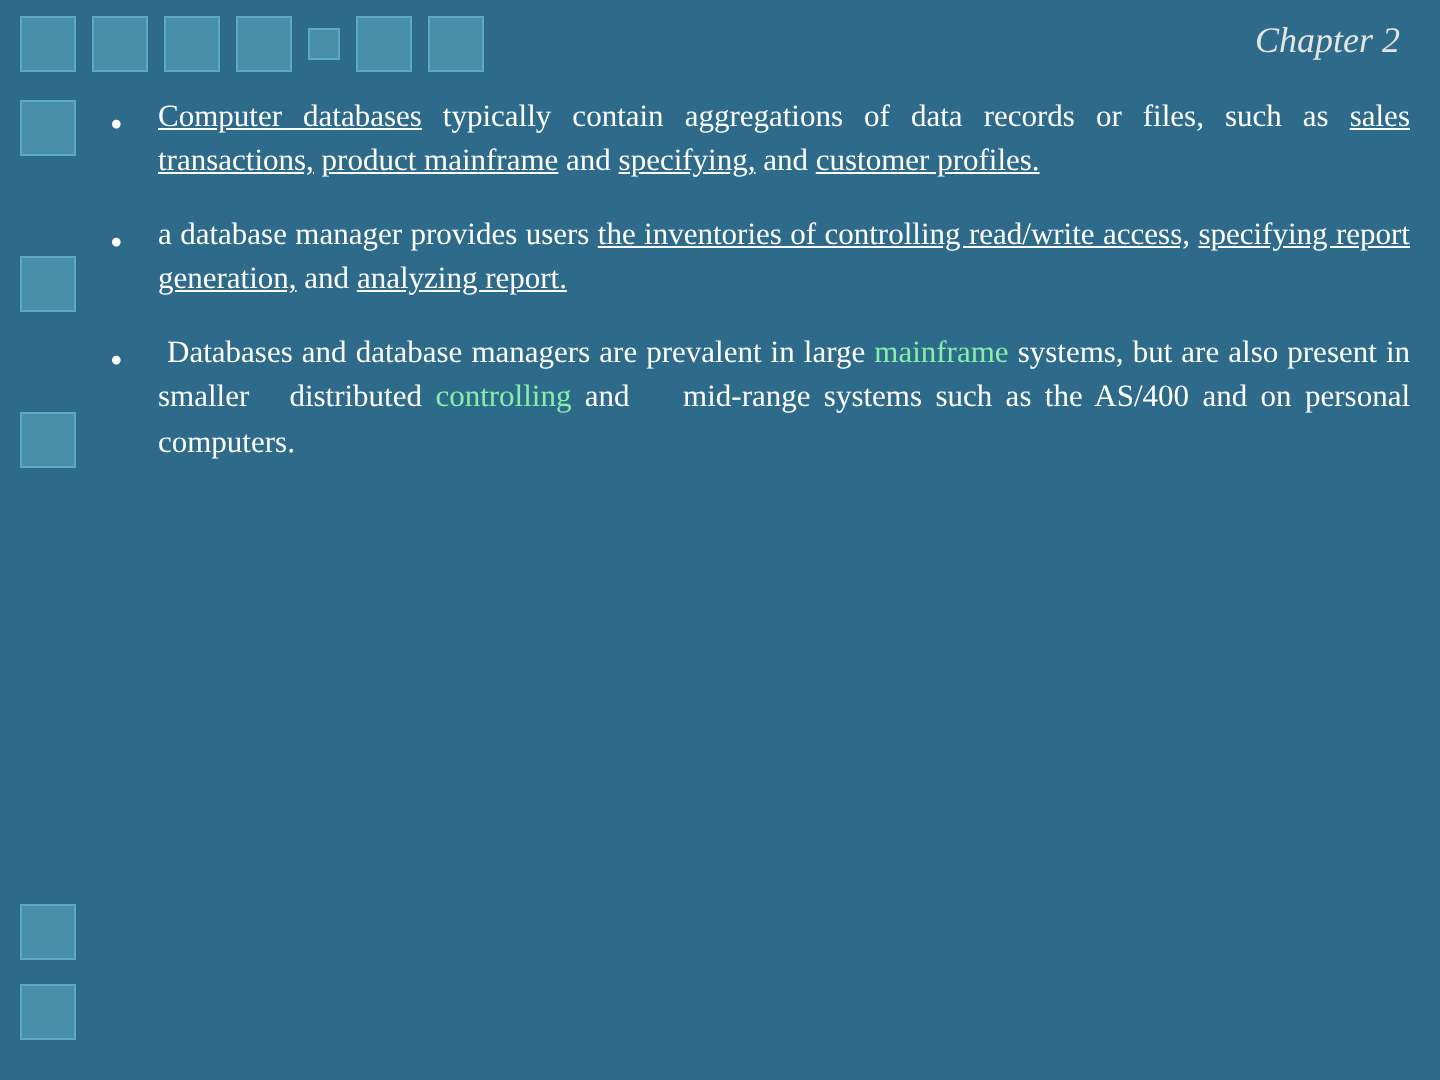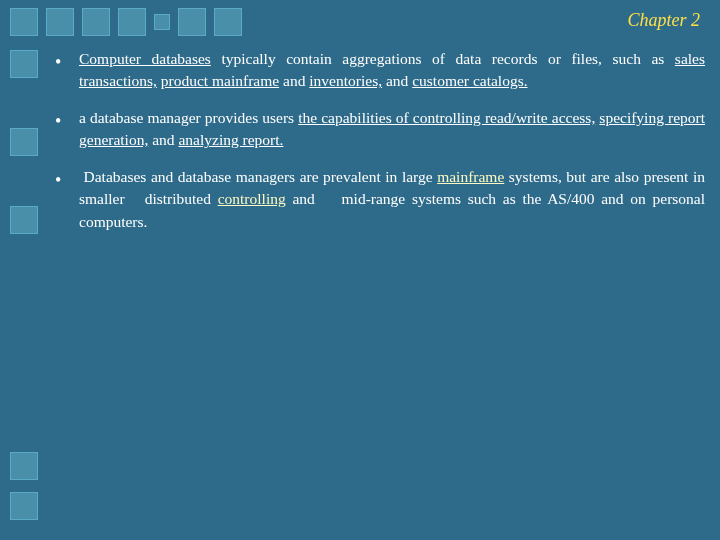--- a/index.html
+++ b/index.html
@@ -10,21 +10,21 @@
       background-color: #2e6b8a;
       font-family: "Times New Roman", Times, serif;
       overflow: hidden;
       position: relative;
     }
 
     .chapter-title {
       position: absolute;
       top: 10px;
       right: 20px;
-      color: #fde047;
+      color: #e5e5e5;
       font-size: 18px;
       font-style: italic;
     }
 
     
     .squares-top {
       position: absolute;
       top: 8px;
       left: 10px;
       display: flex;
@@ -100,22 +100,21 @@
       flex: 1;
       text-align: justify;
     }
 
     u {
       text-decoration: underline;
       margin-top: 20px;
     }
 
     .highlight-yellow {
-      color: #fef9c3;
-      text-decoration: underline;
+      color: #86efac;
     }
   </style>
 </head>
 <body>
 
 <div class="squares-top">
   <div class="sq"></div>
   <div class="sq"></div>
   <div class="sq"></div>
   <div class="sq"></div>
@@ -135,28 +134,28 @@
   <div class="sq-small"></div>
 </div>
 
 <div class="chapter-title">Chapter 2</div>
 
 <div class="content-area">
 
   <div class="bullet-item">
     <span class="bullet">•</span>
     <span class="bullet-text">
-      <u>Computer databases</u> typically contain aggregations of data records or files, such as <u>sales transactions,</u> <u>product  mainframe</u> and <u>inventories,</u> and <u>customer catalogs.</u>
+      <u>Computer databases</u> typically contain aggregations of data records or files, such as <u>sales transactions,</u> <u>product  mainframe</u> and <u>specifying,</u> and <u>customer profiles.</u>
     </span>
   </div>
 
   <div class="bullet-item">
     <span class="bullet">•</span>
     <span class="bullet-text">
-      a database manager provides users <u>the capabilities of controlling read/write access,</u> <u>specifying report generation,</u> and <u>analyzing report.</u>
+      a database manager provides users <u>the inventories of controlling read/write access,</u> <u>specifying report generation,</u> and <u>analyzing report.</u>
     </span>
   </div>
 
   <div class="bullet-item">
     <span class="bullet">•</span>
     <span class="bullet-text">
       &nbsp;Databases and database managers are prevalent in large <span class="highlight-yellow">mainframe</span> systems, but are also present in smaller &nbsp; distributed <span class="highlight-yellow">controlling</span> and &nbsp;&nbsp; mid-range systems such as the AS/400 and on personal computers.
     </span>
   </div>
 

